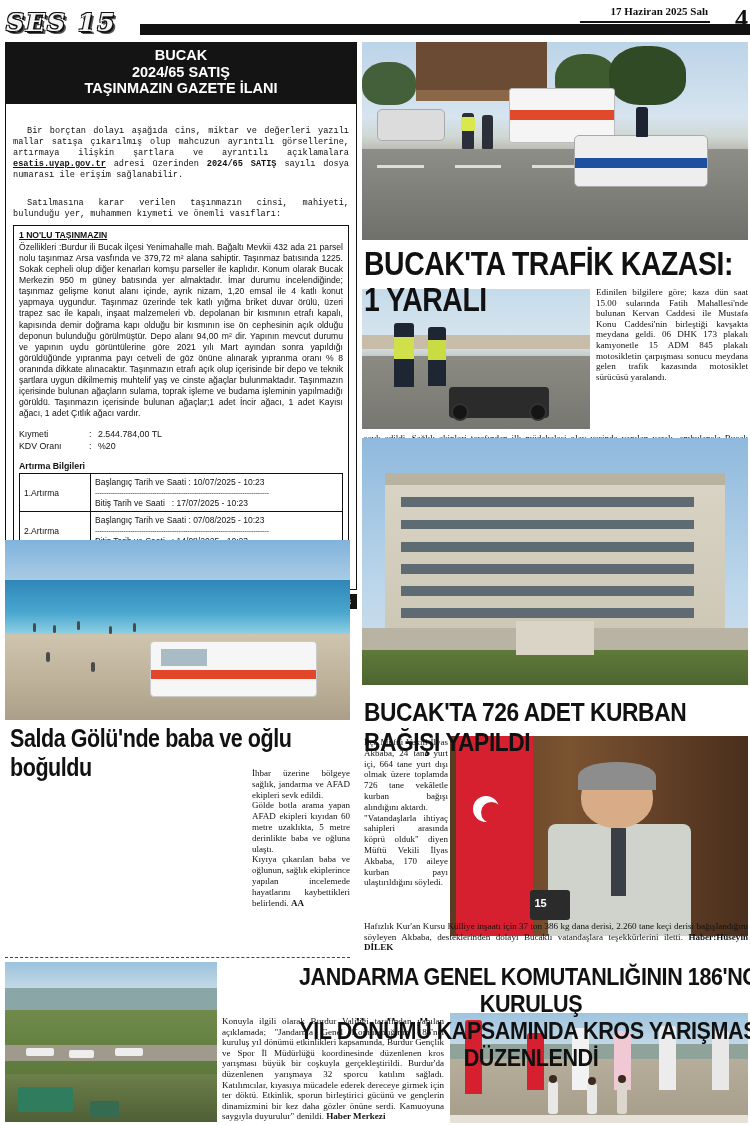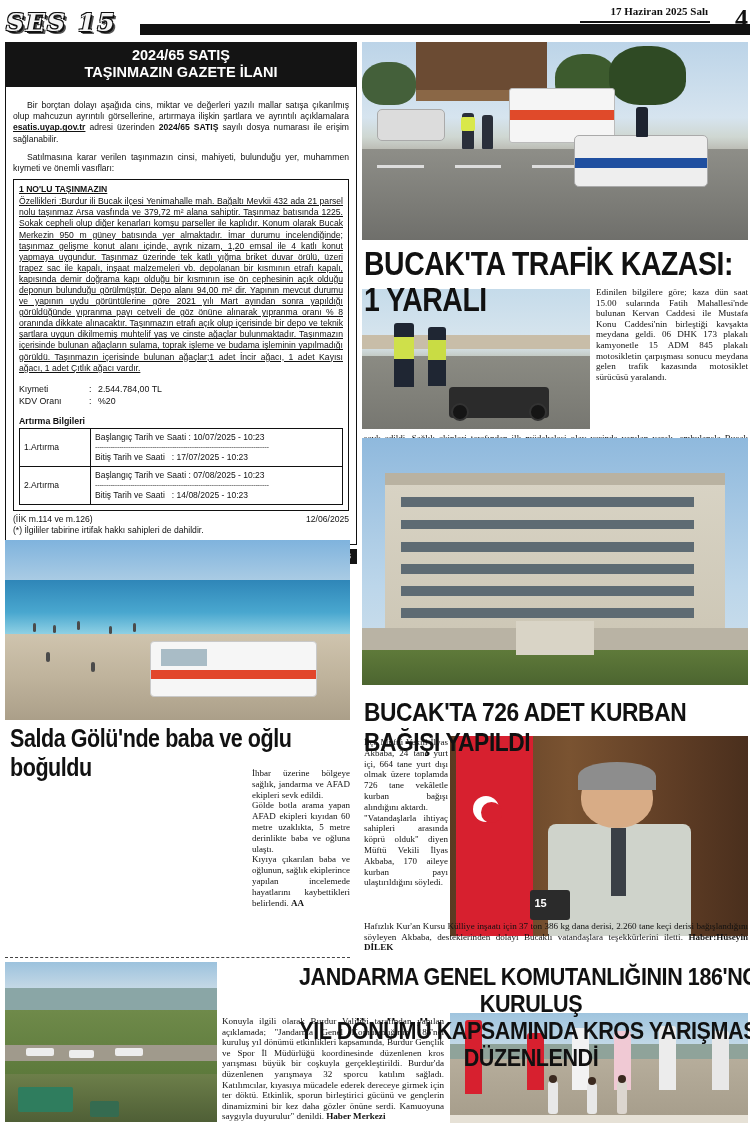--- a/index.html
+++ b/index.html
@@ -15,26 +15,26 @@
   .mast-date{position:absolute;right:42px;top:5px;font-family:"Liberation Serif",serif;font-weight:bold;font-size:11px;color:#111;}
   .mast-date-rule{position:absolute;right:40px;top:21px;width:130px;height:2px;background:#111;}
   .mast-page{position:absolute;right:2px;top:4px;font-family:"Liberation Serif",serif;font-weight:bold;font-size:26px;color:#111;}
 
   
   .legal{position:absolute;left:5px;top:42px;width:352px;}
   .legal-head{background:#141414;color:#fff;text-align:center;padding:5px 4px 7px;}
   .legal-head div{font-family:"Liberation Sans",sans-serif;font-weight:bold;font-size:14.5px;line-height:16.5px;}
   .legal-head div.l3{font-size:14.5px;}
   .legal-body{border:1px solid #111;border-top:none;padding:6px 7px 7px;background:#fff;}
-  .legal-p{font-family:Liberation Sans, sans-serif;font-size:8.6px;line-height:11.2px;text-align:justify;margin:7px 0 5px;text-indent:14px;}
+  .legal-p{font-family:Liberation Mono, monospace;font-size:8.6px;line-height:11.2px;text-align:justify;margin:16px 0 5px;text-indent:14px;}
   .legal-p b{font-weight:bold;}
   .legal-p a{color:#111;font-weight:bold;text-decoration:underline;}
   .legal-box{border:1px solid #111;padding:4px 5px 5px;margin-top:3px;}
   .legal-box h4{margin:0 0 2px;font-family:"Liberation Sans",sans-serif;font-size:8.6px;font-weight:bold;text-decoration:underline;}
-  .legal-desc{font-family:"Liberation Sans",sans-serif;font-size:8.6px;line-height:11.1px;text-align:justify;margin:0;text-decoration:underline;}
+  .legal-desc{font-family:"Liberation Sans",sans-serif;font-size:8.6px;line-height:11.1px;text-align:justify;margin:0;}
   .kv{margin-top:9px;font-family:"Liberation Sans",sans-serif;font-size:8.8px;line-height:12px;}
   .kv span.k{display:inline-block;width:70px;}
   .kv span.c{display:inline-block;width:9px;}
   .artbl-title{margin-top:9px;font-family:"Liberation Sans",sans-serif;font-size:8.8px;font-weight:bold;}
   .artbl{width:100%;border-collapse:collapse;margin-top:2px;font-family:"Liberation Sans",sans-serif;font-size:8.5px;}
   .artbl td{border:1px solid #111;padding:2px 4px;vertical-align:middle;}
   .artbl td.lbl{width:62px;}
   .artbl .inner{line-height:12.5px;}
   .artbl .dash{color:#333;letter-spacing:-0.3px;font-size:7.5px;display:block;line-height:8px;}
   .legal-foot{display:flex;justify-content:space-between;font-family:"Liberation Sans",sans-serif;font-size:8.6px;margin-top:3px;line-height:11.5px;}
@@ -148,20 +148,21 @@
   <div class="masthead">
     <div class="ses-logo">SES 15</div>
     <div class="mast-rule"></div>
     <div class="mast-date">17 Haziran 2025 Salı</div>
     <div class="mast-date-rule"></div>
     <div class="mast-page">4</div>
   </div>
 
   <div class="legal">
     <div class="legal-head">
+      <div>BUCAK</div>
       <div>2024/65 SATIŞ</div>
       <div>TAŞINMAZIN GAZETE  İLANI</div>
     </div>
     <div class="legal-body">
       <p class="legal-p"><span>Bir borçtan dolayı aşağıda cins, miktar ve değerleri yazılı mallar satışa çıkarılmış olup mahcuzun ayrıntılı görsellerine, artırmaya ilişkin şartlara ve ayrıntılı açıklamalara </span><a href="#">esatis.uyap.gov.tr</a><span> adresi üzerinden </span><b>2024/65 SATIŞ</b><span> sayılı dosya numarası ile erişim sağlanabilir.</span></p>
       <p class="legal-p">Satılmasına karar verilen taşınmazın cinsi, mahiyeti, bulunduğu yer, muhammen kıymeti ve önemli vasıfları:</p>
 
       <div class="legal-box">
         <h4>1 NO'LU TAŞINMAZIN</h4>
         <p class="legal-desc">Özellikleri :Burdur ili Bucak ilçesi Yenimahalle mah. Bağaltı Mevkii 432 ada 21 parsel nolu taşınmaz Arsa vasfında ve 379,72 m² alana sahiptir. Taşınmaz batısında 1225. Sokak cepheli olup diğer kenarları komşu parseller ile kaplıdır. Konum olarak Bucak Merkezin 950 m güney batısında yer almaktadır. İmar durumu incelendiğinde; taşınmaz gelişme konut alanı içinde, ayrık nizam, 1,20 emsal ile 4 katlı konut yapmaya uygundur. Taşınmaz üzerinde tek katlı yığma briket duvar örülü, üzeri trapez sac ile kapalı, inşaat malzemeleri vb. depolanan bir kısmının etrafı kapalı, kapısında demir doğrama kapı olduğu bir kısmının ise ön cephesinin açık olduğu deponun bulunduğu görülmüştür. Depo alanı 94,00 m² dir.  Yapının mevcut durumu ve yapının uydu görüntülerine göre 2021 yılı Mart ayından sonra yapıldığı görüldüğünde yıpranma payı cetveli de göz önüne alınarak yıpranma oranı % 8 oranında dikkate alınacaktır. Taşınmazın etrafı açık olup içerisinde bir depo ve teknik şartlara uygun dikilmemiş muhtelif yaş ve cinste ağaçlar bulunmaktadır. Taşınmazın içerisinde bulunan ağaçların sulama, toprak işleme ve budama işleminin yapılmadığı görüldü. Taşınmazın içerisinde bulunan ağaçlar;1 adet İncir ağacı, 1 adet Kayısı ağacı, 1 adet Çıtlık ağacı vardır.</p>

